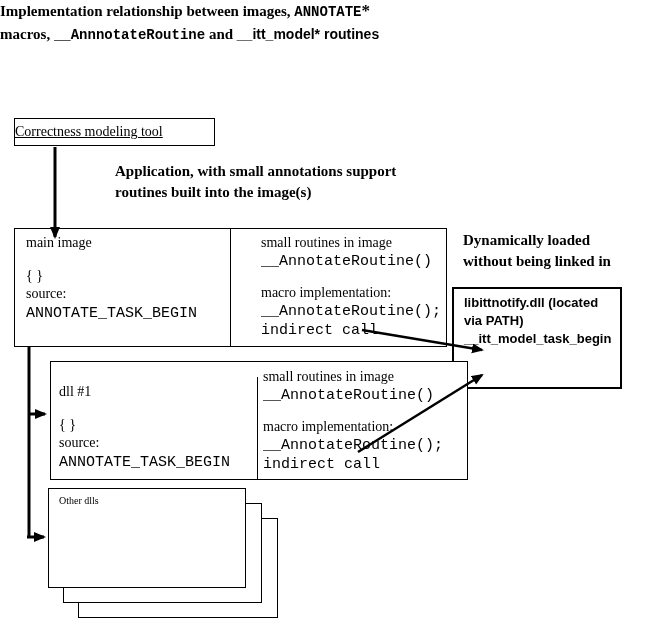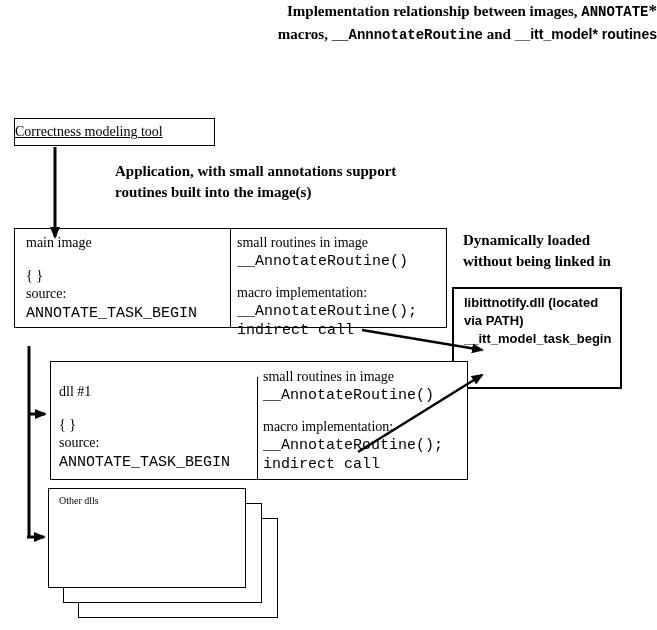--- a/index.html
+++ b/index.html
@@ -1,40 +1,40 @@
 <!DOCTYPE html>
 <html><head>
 <meta charset="utf-8">
 <style>
   html,body{margin:0;padding:0;background:#ffffff;}
   .canvas{
     position:relative;width:657px;height:630px;background:#ffffff;
     font-family:"Liberation Serif", serif;color:#000;overflow:hidden;
   }
   
-  .title{position:absolute;left:0;top:8;width:657px;text-align:right;}
+  .title{position:absolute;left:0;top:8;width:657px;text-align:left;}
   .title .tline{line-height:22px;white-space:nowrap;}
   .t-serif{font-weight:bold;font-size:15px;font-family:"Liberation Serif",serif;}
   .t-mono{font-weight:bold;font-size:14px;font-family:"Liberation Mono","DejaVu Sans Mono",monospace;}
   .t-star{font-weight:bold;font-size:17px;font-family:"Liberation Serif",serif;}
   .t-sans{font-weight:bold;font-size:14px;font-family:"Liberation Sans",sans-serif;}
   
   .hd{position:absolute;font-weight:bold;font-size:15px;line-height:21px;font-family:"Liberation Serif",serif;white-space:nowrap;}
   
   .box{position:absolute;background:#fff;border:1px solid #000;box-sizing:border-box;}
   .correctness{left:14px;top:118px;width:201px;height:28px;font-size:14px;line-height:25px;text-decoration:underline;}
   .split{display:flex;}
   .cell{box-sizing:border-box;}
   .cell .r{font-size:14px;line-height:19px;white-space:nowrap;}
   .cell .r-sm{font-size:14px;line-height:18px;white-space:nowrap;}
   .cell .gap{height:15px;}
   .cell .gap-s{height:13px;}
   .mono{font-family:"Liberation Mono","DejaVu Sans Mono",monospace;font-size:15px;line-height:19px;white-space:nowrap;}
   .mono-big{font-family:"Liberation Mono","DejaVu Sans Mono",monospace;font-size:15px;line-height:21px;white-space:nowrap;}
-  .mainbox{left:14px;top:228px;width:433px;height:100px;}
+  .mainbox{left:14px;top:228px;width:433px;height:119px;gap:24px;}
   .mainbox .cell-l{width:216px;border-right:1px solid #000;padding:4px 0 0 11px;}
   .mainbox .cell-r{flex:1;padding:4px 0 0 6px;}
   .dllbox{left:50px;top:361px;width:418px;height:119px;}
   .dllbox .cell-l{width:207px;border-right:1px solid #000;padding:5px 0 0 8px;margin-top:15px;}
   .dllbox .cell-r{flex:1;padding:5px 0 0 5px;}
   .libitt{
     left:452px;top:287px;width:170px;height:102px;border-width:2px;
     font-family:"Liberation Sans",sans-serif;font-weight:bold;font-size:13px;line-height:18px;
     padding:5px 0 0 10px;
   }

